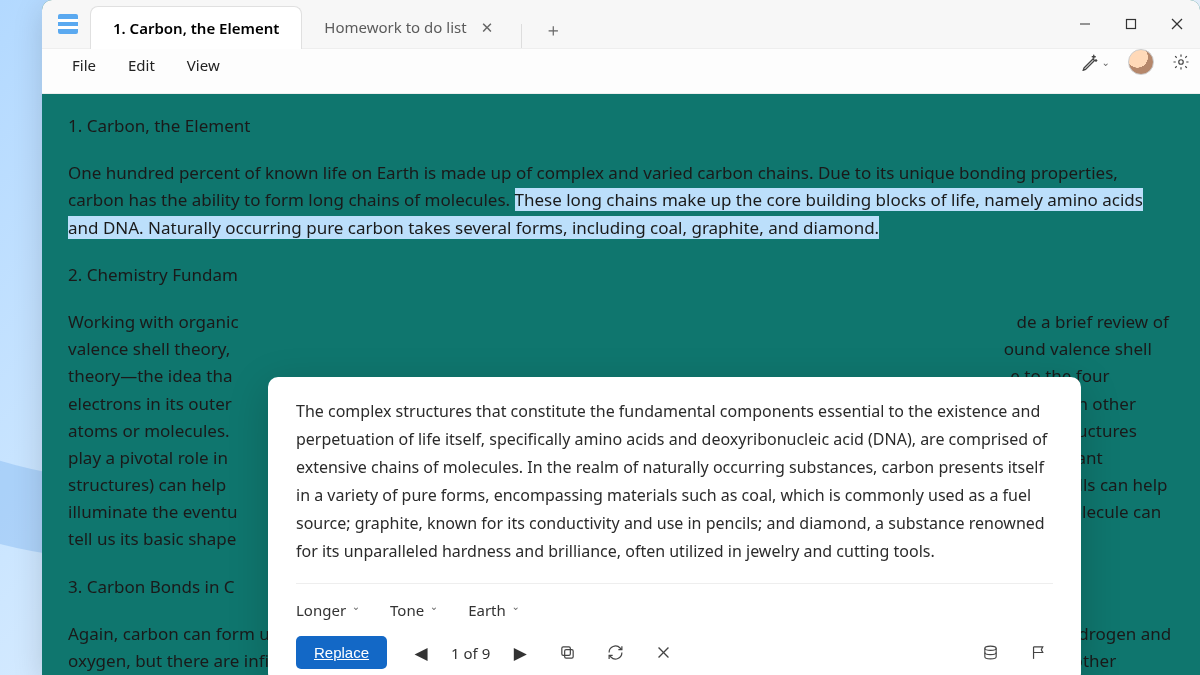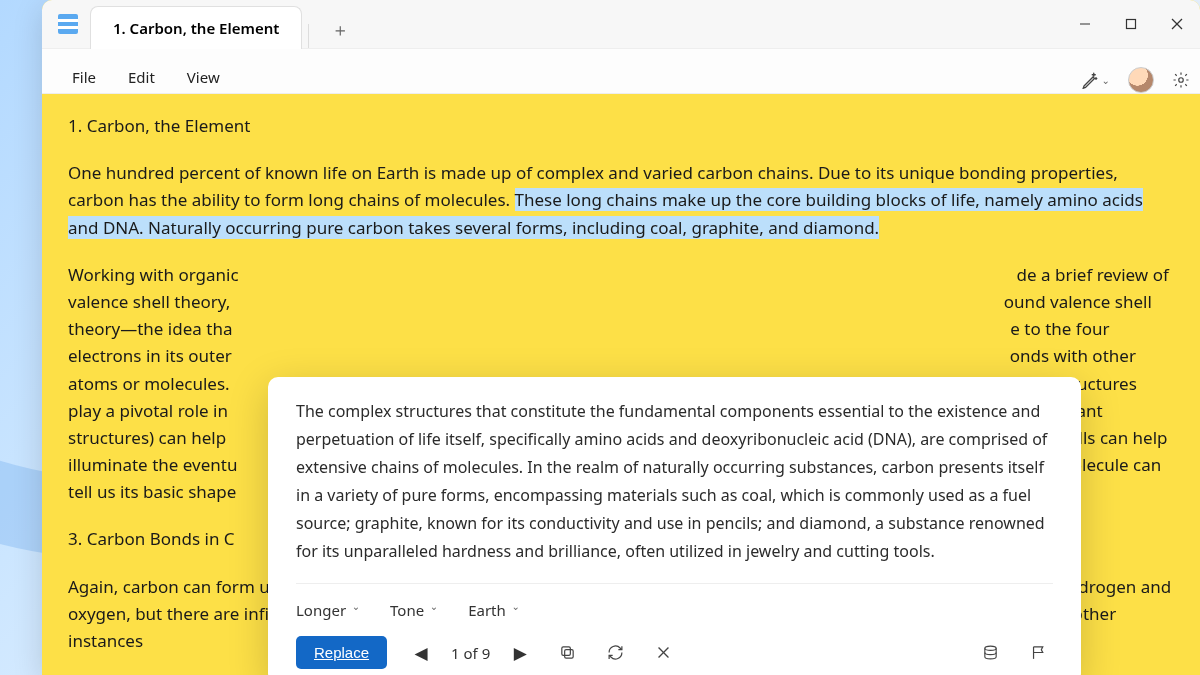--- a/index.html
+++ b/index.html
@@ -3,37 +3,37 @@
 <meta charset="utf-8">
 <style>
   html,body{margin:0;padding:0;width:1200px;height:675px;overflow:hidden;font-family:"Segoe UI",system-ui,sans-serif;}
   body{background:linear-gradient(135deg,#b3d9ff 0%,#cce6ff 30%,#e6f2ff 60%,#f0f8ff 100%);position:relative;}
   
   .swoosh{position:absolute;border-radius:50%;pointer-events:none;}
   .sw1{width:900px;height:900px;border:80px solid rgba(80,150,230,.25);left:-400px;top:-500px;}
   .sw2{width:1100px;height:1100px;border:90px solid rgba(70,140,220,.3);right:-550px;top:-200px;}
   .sw3{width:700px;height:700px;border:70px solid rgba(90,160,240,.2);right:-300px;bottom:-450px;}
 
-  .window{position:absolute;left:42px;top:0;right:0;bottom:0;background:#fde047;border-radius:10px 10px 0 0;box-shadow:0 8px 30px rgba(0,0,0,.15);display:flex;flex-direction:column;overflow:hidden;}
+  .window{position:absolute;left:42px;top:0;right:0;bottom:0;background:#0f766e;border-radius:10px 10px 0 0;box-shadow:0 8px 30px rgba(0,0,0,.15);display:flex;flex-direction:column;overflow:hidden;}
 
   
   .titlebar{display:flex;align-items:center;height:48px;background:#f7f7f7;border-bottom:1px solid #eee;}
   .app-icon{width:20px;height:20px;margin:0 12px 0 16px;background:linear-gradient(to bottom,#5aa9f0 0 25%,#fff 25% 40%,#5aa9f0 40% 60%,#fff 60% 75%,#5aa9f0 75% 100%);border-radius:2px;}
   .tabs{display:flex;align-items:flex-end;gap:0;height:100%;}
   .tab{display:flex;align-items:center;gap:14px;padding:0 22px;height:42px;font-size:15px;color:#5b5b5b;cursor:pointer;position:relative;}
   .tab.active{background:#fff;border-radius:8px 8px 0 0;color:#000;font-weight:600;border:1px solid #e0e0e0;border-bottom:none;margin-bottom:-1px;}
   .tab .close{font-size:15px;color:#666;}
   .newtab{width:38px;height:38px;display:flex;align-items:center;justify-content:center;color:#666;font-size:18px;margin-left:6px;}
   .tab-divider{width:1px;height:24px;background:#ddd;margin:0 6px;}
   .win-controls{margin-left:auto;display:flex;}
   .win-btn{width:46px;height:48px;display:flex;align-items:center;justify-content:center;color:#333;}
   .win-btn svg{width:12px;height:12px;}
 
   
-  .menubar{display:flex;align-items:flex-end;height:44px;padding:0 10px 0 14px;border-bottom:1px solid #eee;background:#fdfdfd;}
+  .menubar{display:flex;align-items:flex-start;height:44px;padding:0 10px 0 14px;border-bottom:1px solid #eee;background:#fdfdfd;}
   .menu-item{padding:6px 16px;font-size:15px;color:#222;border-radius:4px;cursor:pointer;}
   .menubar-right{margin-left:auto;display:flex;align-items:center;gap:18px;}
   .icon-btn{display:flex;align-items:center;justify-content:center;color:#444;cursor:pointer;}
   .icon-btn svg{width:18px;height:18px;}
   .chev{font-size:10px;color:#666;margin-left:3px;}
   .avatar{width:24px;height:24px;border-radius:50%;background:radial-gradient(circle at 35% 30%,#ffd9b8 0 45%,#b5876b 46% 100%);border:1px solid #ccc;}
 
   
   .doc{flex:1;overflow:hidden;padding:18px 26px 0 26px;font-size:17px;line-height:1.6;color:#1a1a1a;position:relative;}
   .doc p{margin:0 0 20px 0;}
@@ -61,20 +61,24 @@
 <div class="swoosh sw2"></div>
 <div class="swoosh sw3"></div>
 
 <div class="window">
 
   <div class="titlebar">
     <div class="app-icon"></div>
     <div class="tabs">
       <div class="tab active">
         <span>1. Carbon, the Element</span>
+      </div>
+      <div class="tab">
+        <span>Homework to do list</span>
+        <span class="close">✕</span>
       </div>
       <div class="tab-divider"></div>
       <div class="newtab">＋</div>
     </div>
     <div class="win-controls">
       <div class="win-btn">
         <svg viewBox="0 0 12 12">
             <line x1="1" y1="6" x2="11" y2="6" stroke="currentColor" stroke-width="1.2"></line>
           </svg>
       </div>
@@ -113,20 +117,21 @@
           </svg>
       </div>
     </div>
   </div>
 
   <div class="doc">
     <p>1. Carbon, the Element</p>
     <p>
       <span>One hundred percent of known life on Earth is made up of complex and varied carbon chains. Due to its unique bonding properties, carbon has the ability to form long chains of molecules. </span><span class="highlight">These long chains make up the core building blocks of life, namely amino acids and DNA. Naturally occurring pure carbon takes several forms, including coal, graphite, and diamond.</span>
     </p>
+    <p>2. Chemistry Fundam</p>
     <p style="white-space:pre-wrap;">Working with organic                                                                                                                                                                                de a brief review of valence shell theory,                                                                                                                                                                               ound valence shell theory—the idea tha                                                                                                                                                                                e to the four electrons in its outer                                                                                                                                                                                onds with other atoms or molecules.                                                                                                                                                                                is dot structures play a pivotal role in                                                                                                                                                                                ng resonant structures) can help                                                                                                                                                                                rbital shells can help illuminate the eventu                                                                                                                                                                                ise a molecule can tell us its basic shape</p>
     <p>3. Carbon Bonds in C</p>
     <p>Again, carbon can form up to four bonds with other molecules. In organic chemistry, we mainly focus on carbon chains with hydrogen and oxygen, but there are infinite possible compounds. In the simplest form, carbon bonds with four hydrogen in single bonds. In other instances</p>
 
     <div class="popup">
       <div class="popup-text">The complex structures that constitute the fundamental components essential to the existence and perpetuation of life itself, specifically amino acids and deoxyribonucleic acid (DNA), are comprised of extensive chains of molecules. In the realm of naturally occurring substances, carbon presents itself in a variety of pure forms, encompassing materials such as coal, which is commonly used as a fuel source; graphite, known for its conductivity and use in pencils; and diamond, a substance renowned for its unparalleled hardness and brilliance, often utilized in jewelry and cutting tools.</div>
 
       <div class="popup-row">
         <div class="opt">
           <span>Longer</span>

